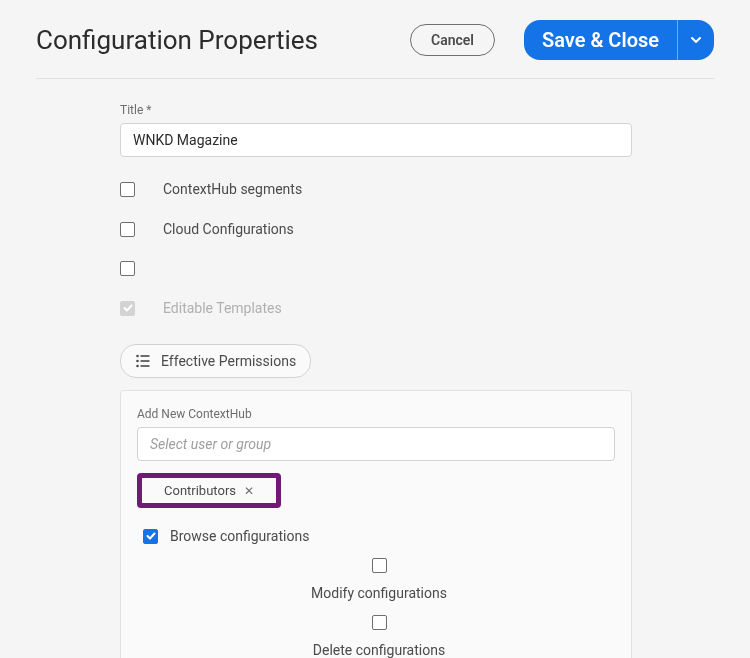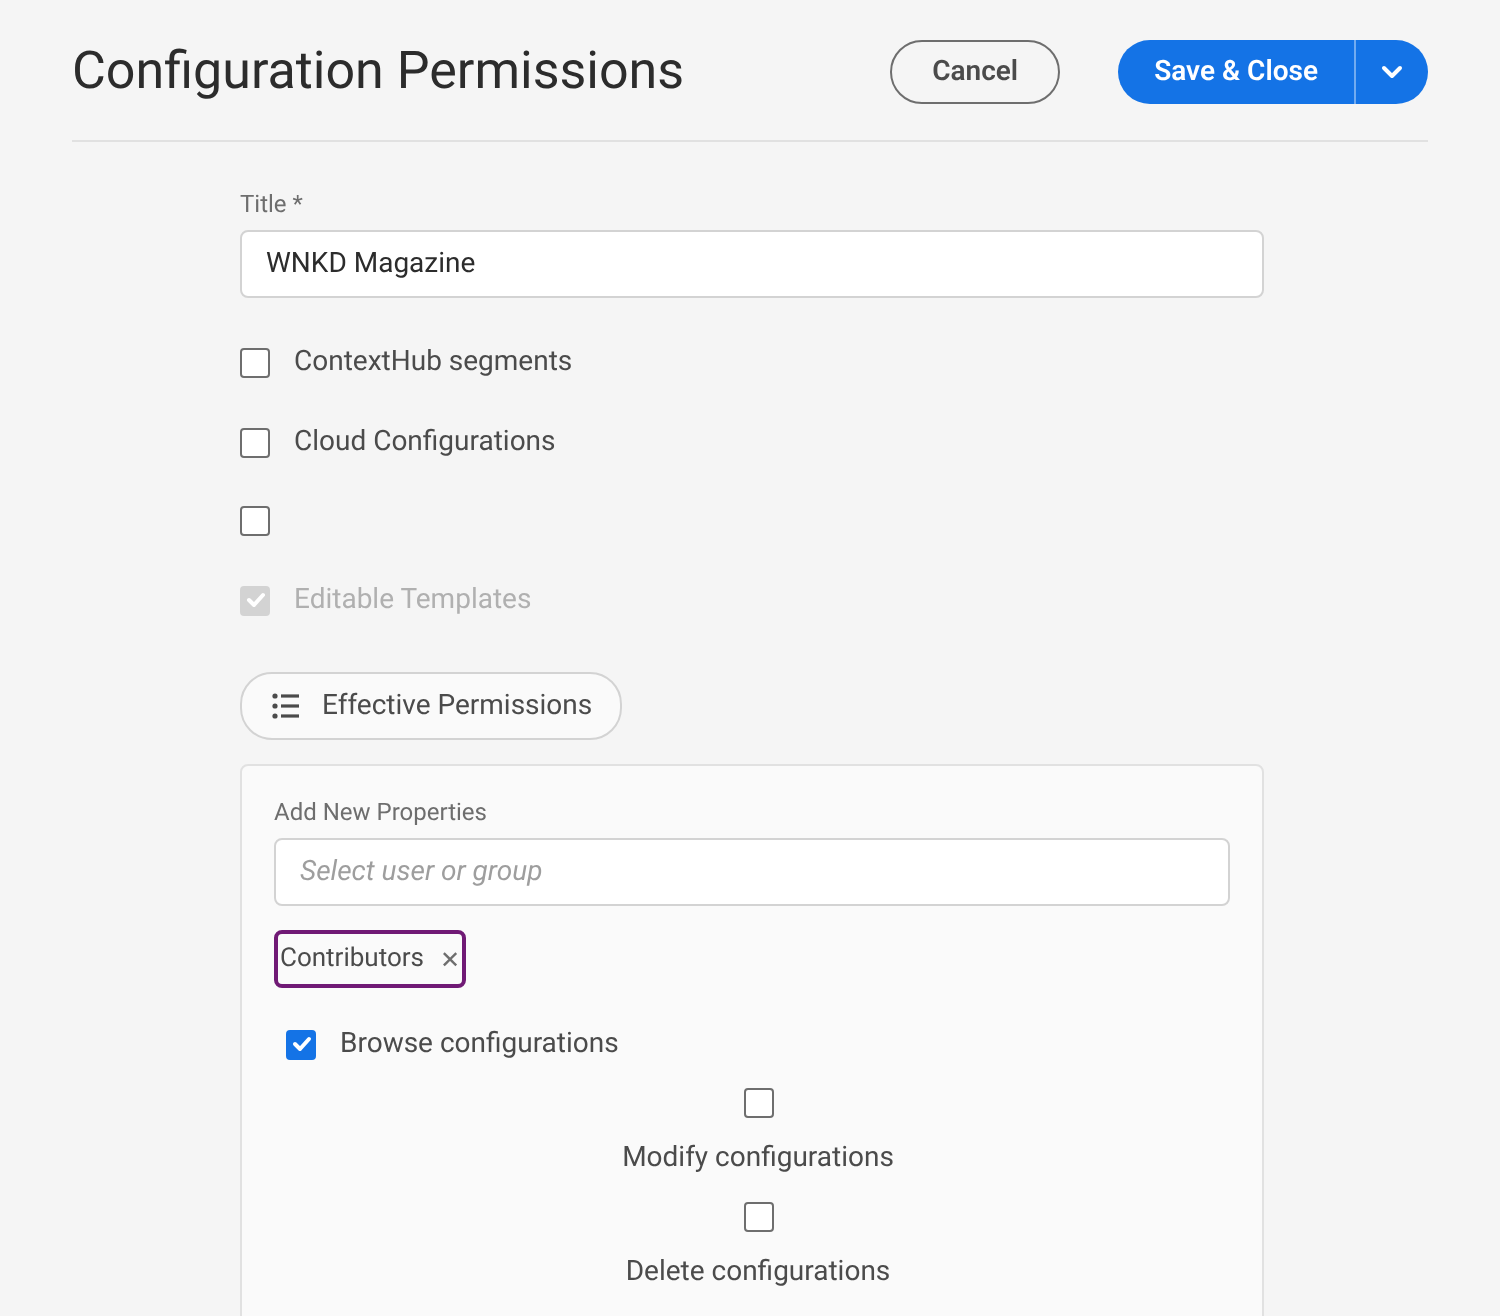--- a/index.html
+++ b/index.html
@@ -46,21 +46,21 @@
     }
     .save-group {
       display: flex;
     }
     .btn-save {
       background: #1473e6;
       color: #fff;
       border: none;
       padding: 8px 18px;
       border-radius: 16px 0 0 16px;
-      font-size: 14px;
+      font-size: 20px;
       font-weight: 600;
       cursor: pointer;
     }
     .btn-chevron {
       background: #1473e6;
       color: #fff;
       border: none;
       border-left: 1px solid rgba(255,255,255,0.4);
       padding: 8px 12px;
       border-radius: 0 16px 16px 0;
@@ -88,21 +88,21 @@
       color: #2c2c2c;
       background: #fff;
     }
     .text-input::placeholder {
       color: #9e9e9e;
       font-style: italic;
     }
     .checkbox-row {
       display: flex;
       align-items: center;
-      gap: 12px;
+      gap: 28px;
       margin-top: 24px;
     }
     .checkbox {
       width: 15px;
       height: 15px;
       border: 1.5px solid #6e6e6e;
       border-radius: 2px;
       background: #fff;
       flex-shrink: 0;
       display: flex;
@@ -149,23 +149,23 @@
       font-size: 12px;
       color: #6e6e6e;
       margin-bottom: 6px;
       display: block;
     }
     .chip {
       display: inline-flex;
       align-items: flex-end;
       gap: 8px;
       background: #fafafa;
-      border: 2px solid #701a75;
-      border-radius: 4px;
-      padding: 5px 1px;
+      border: 5px solid #701a75;
+      border-radius: 4px;
+      padding: 5px 22px;
       margin-top: 12px;
       font-size: 13px;
       color: #4b4b4b;
     }
     .chip-close {
       color: #6e6e6e;
       cursor: pointer;
       font-size: 12px;
     }
     .perm-checkbox-row {
@@ -200,21 +200,21 @@
     .chevron-svg {
       width: 12px;
       height: 12px;
     }
   </style>
 </head>
 <body>
 
 <div class="container">
   <div class="header">
-    <h1 class="title">Configuration Permissions</h1>
+    <h1 class="title">Configuration Properties</h1>
     <div class="header-actions">
       <button class="btn-cancel">Cancel</button>
       <div class="save-group">
         <button class="btn-save">Save &amp; Close</button>
         <button class="btn-chevron">
           <svg class="chevron-svg" viewBox="0 0 12 12">
             <path d="M2 4 L6 8 L10 4" stroke="#fff" stroke-width="2" fill="none" stroke-linecap="round" stroke-linejoin="round"></path>
           </svg>
         </button>
       </div>
@@ -254,21 +254,21 @@
         <rect x="5.5" y="2.2" width="9" height="1.6" fill="#4b4b4b"></rect>
         <circle cx="2.5" cy="8" r="1.3" fill="#4b4b4b"></circle>
         <rect x="5.5" y="7.2" width="9" height="1.6" fill="#4b4b4b"></rect>
         <circle cx="2.5" cy="13" r="1.3" fill="#4b4b4b"></circle>
         <rect x="5.5" y="12.2" width="9" height="1.6" fill="#4b4b4b"></rect>
       </svg>
       <span>Effective Permissions</span>
     </button>
 
     <div class="perm-panel">
-      <label class="perm-label">Add New Properties</label>
+      <label class="perm-label">Add New ContextHub</label>
       <input type="text" class="text-input" placeholder="Select user or group" style="">
 
       <div class="chip">
         <span>Contributors</span>
         <span class="chip-close">✕</span>
       </div>
 
       <div class="perm-checkbox-row">
         <div class="checkbox checked">
           <svg class="check-svg" viewBox="0 0 10 10">

